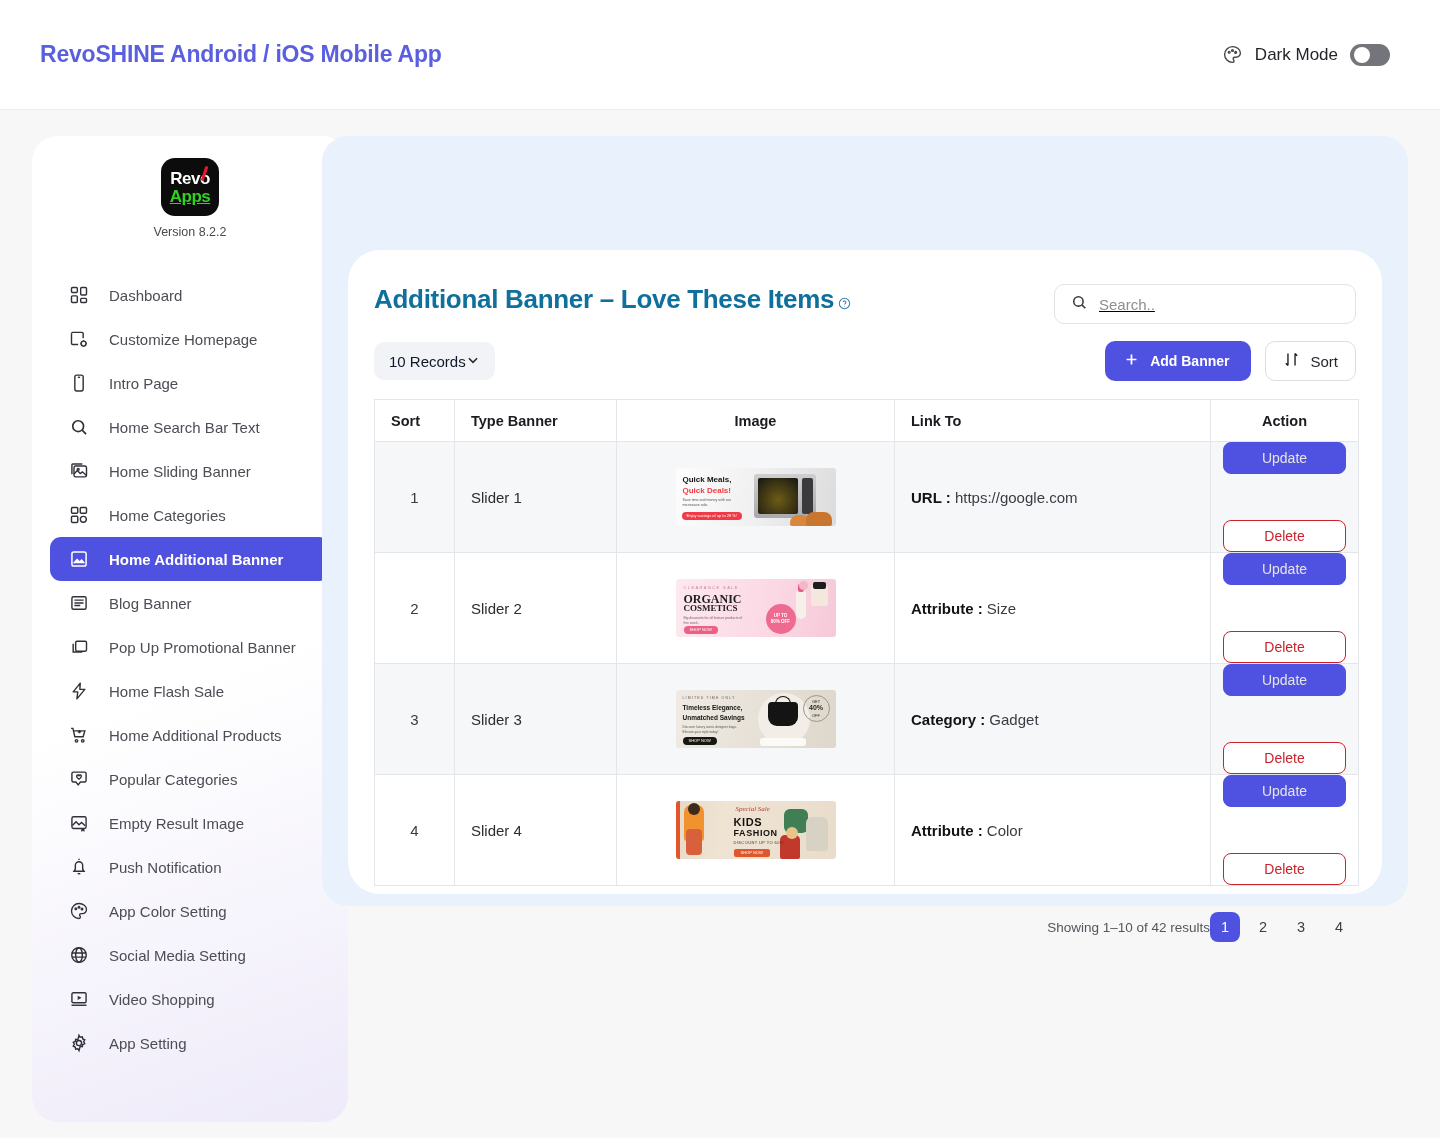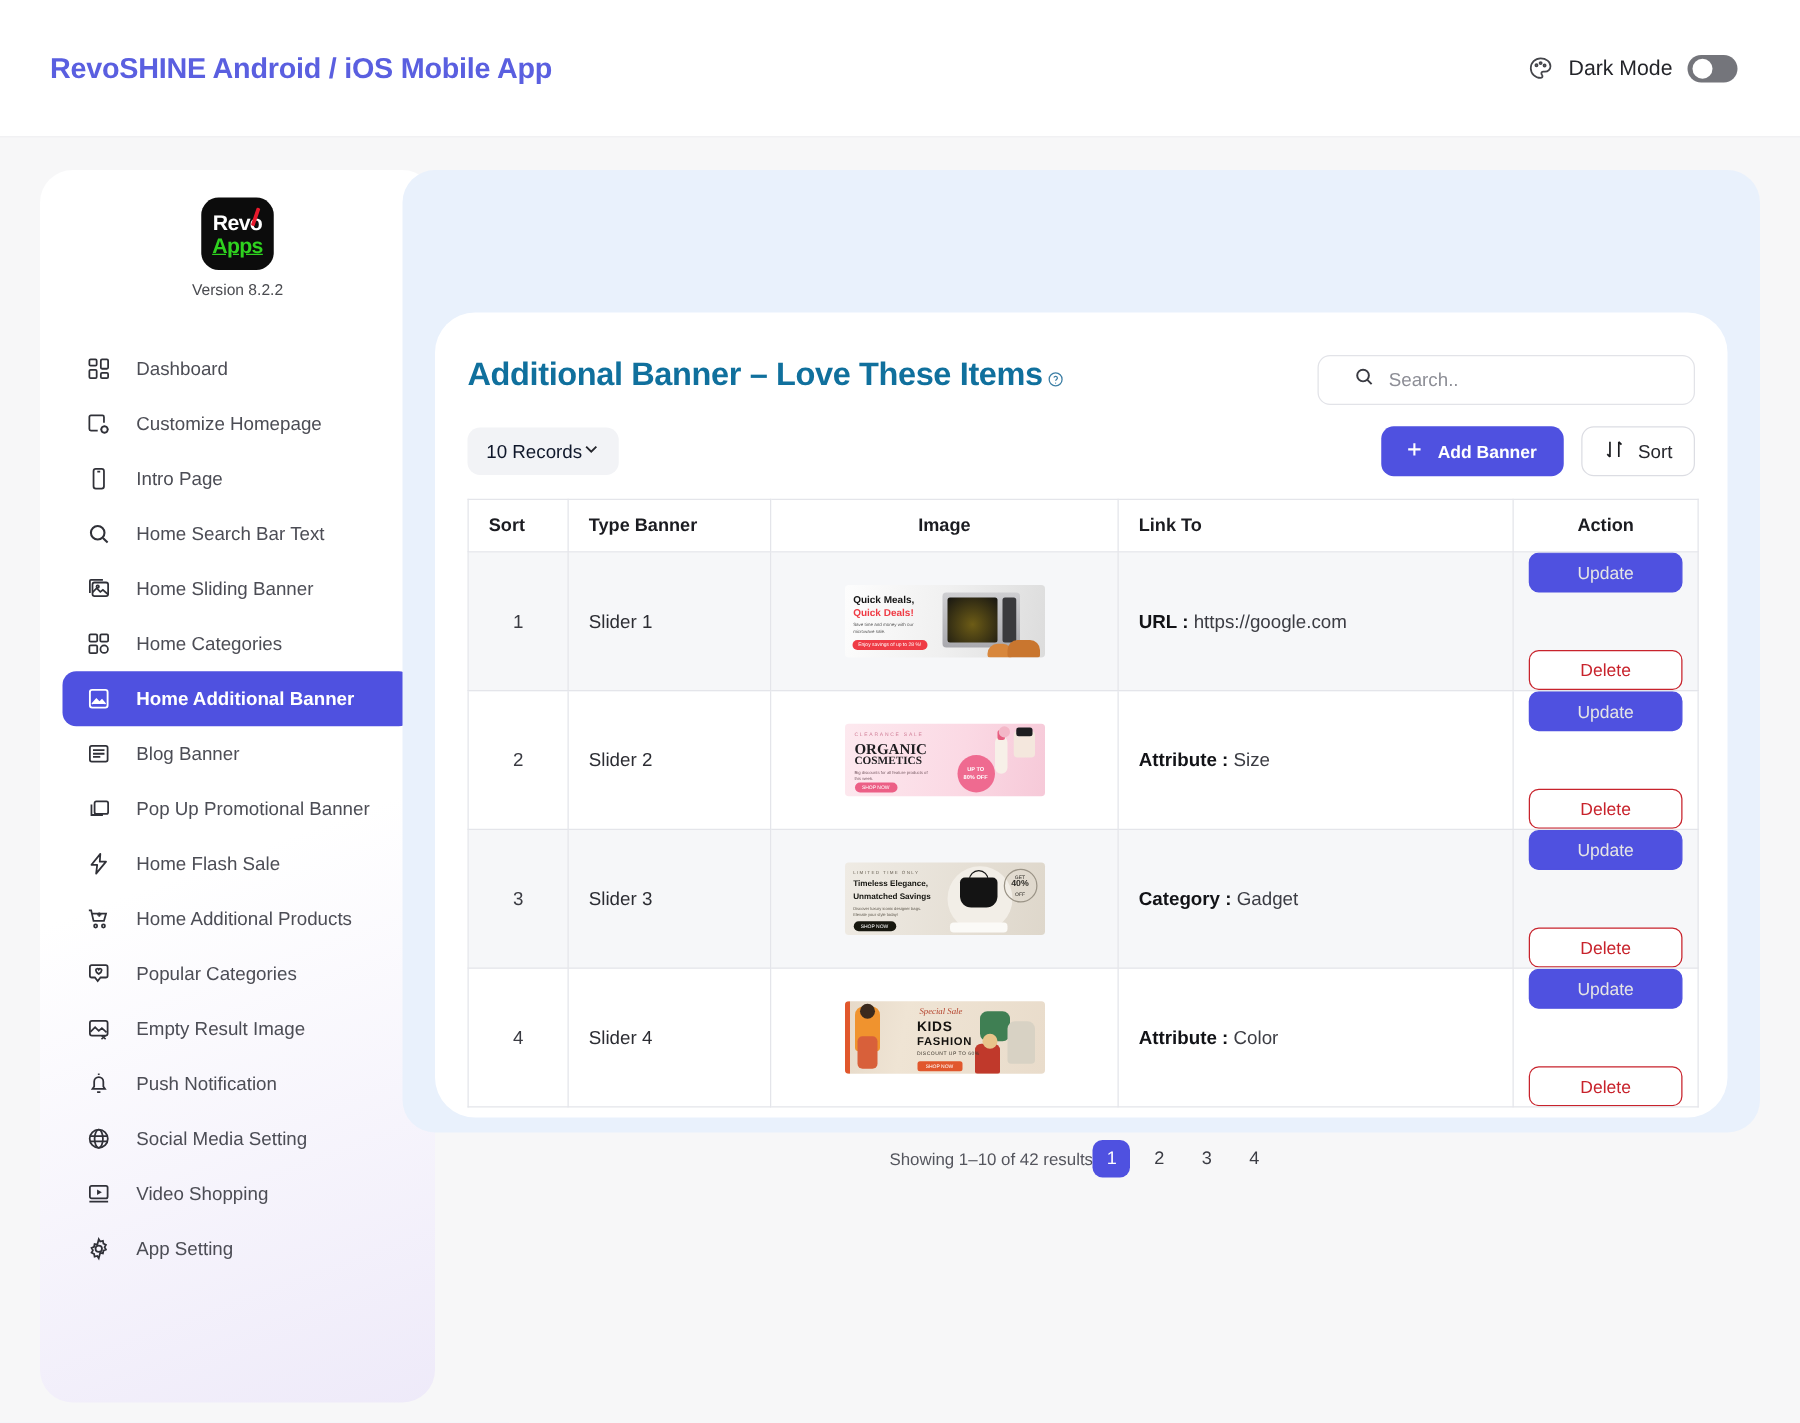--- a/index.html
+++ b/index.html
@@ -105,21 +105,22 @@
   .page-title {
     font-size: 26px; font-weight: bold; color: #10709d;
     letter-spacing: -0.3px; display: inline-flex; align-items: flex-start; gap: 4px;
   }
   .help-ico { margin-top: 2px; color: #3d7fa5; }
 
   .search-box {
     width: 302px; height: 40px;
     border: 1px solid #e2e3e8; border-radius: 10px;
     display: flex; align-items: center; gap: 11px;
-    padding: 0 28px;
+    padding: 0 16px;
+    text-decoration: underline;
   }
   .search-box input {
     border: none; outline: none; font-size: 15px;
     font-family: "Liberation Sans", sans-serif;
     color: #2a2b30; width: 100%; background: transparent;
   }
   .search-box input::placeholder { color: #8d8e96; }
 
   .toolbar { display: flex; justify-content: space-between; align-items: center; margin-top: 17px; }
   .records-select {
@@ -233,21 +234,21 @@
   .th4 .kidA { position:absolute; left:8px; top:4px; width:20px; height:36px; background:#f0932e; border-radius:7px 7px 3px 3px; }
   .th4 .kidA2 { position:absolute; left:10px; top:28px; width:16px; height:26px; background:#d8603a; border-radius:4px; }
   .th4 .headA { position:absolute; left:12px; top:2px; width:12px; height:12px; background:#3b2a1d; border-radius:50%; }
   .th4 .kidB { position:absolute; right:28px; top:8px; width:24px; height:24px; background:#3f7f53; border-radius:6px; }
   .th4 .kidC { position:absolute; right:8px; top:16px; width:22px; height:34px; background:#d8d2c4; border-radius:6px 6px 3px 3px; }
   .th4 .kidD { position:absolute; right:36px; bottom:0; width:20px; height:24px; background:#c0392b; border-radius:5px 5px 2px 2px; }
   .th4 .headD { position:absolute; right:38px; bottom:20px; width:12px; height:12px; background:#e8c48a; border-radius:50%; }
 
   
   .table-foot {
-    display: flex; justify-content: center; align-items: center;
+    display: flex; justify-content: flex-end; align-items: center;
     margin-top: 26px; padding: 0 2px;
   }
   .showing { font-size: 13.5px; color: #55565e; }
   .pager { display: flex; align-items: center; gap: 8px; }
   .pg {
     min-width: 30px; height: 30px; border-radius: 8px;
     display: flex; align-items: center; justify-content: center;
     font-size: 14.5px; color: #3b3c44; cursor: pointer;
   }
   .pg.active { background: #4f51e0; color: #ffffff; }
@@ -415,20 +416,31 @@
       </div>
       <div class="nav-item">
         <span class="ic">
             <svg width="20" height="20" viewBox="0 0 24 24" fill="none" stroke="currentColor" stroke-width="1.7">
               <path d="M6 17h12l-1.6-2.3V10a4.4 4.4 0 10-8.8 0v4.7L6 17z"></path>
               <path d="M10.4 20h3.2"></path>
               <path d="M12 3.6V2.2"></path>
             </svg>
           </span>
         <span>Push Notification</span>
+      </div>
+      <div class="nav-item">
+        <span class="ic">
+            <svg width="20" height="20" viewBox="0 0 24 24" fill="none" stroke="currentColor" stroke-width="1.6">
+              <path d="M12 3a9 9 0 100 18c1 0 1.7-.8 1.7-1.7 0-.5-.2-.9-.5-1.2-.3-.3-.5-.7-.5-1.2 0-.9.8-1.7 1.7-1.7H16a5 5 0 005-5c0-4-4-7.2-9-7.2z"></path>
+              <circle cx="8.2" cy="9.4" r="1"></circle>
+              <circle cx="12" cy="7.4" r="1"></circle>
+              <circle cx="15.6" cy="9.6" r="1"></circle>
+            </svg>
+          </span>
+        <span>App Color Setting</span>
       </div>
       <div class="nav-item">
         <span class="ic">
             <svg width="20" height="20" viewBox="0 0 24 24" fill="none" stroke="currentColor" stroke-width="1.7">
               <circle cx="12" cy="12" r="8.7"></circle>
               <path d="M3.4 9.5h17.2M3.4 14.5h17.2"></path>
               <ellipse cx="12" cy="12" rx="4" ry="8.7"></ellipse>
             </svg>
           </span>
         <span>Social Media Setting</span>

